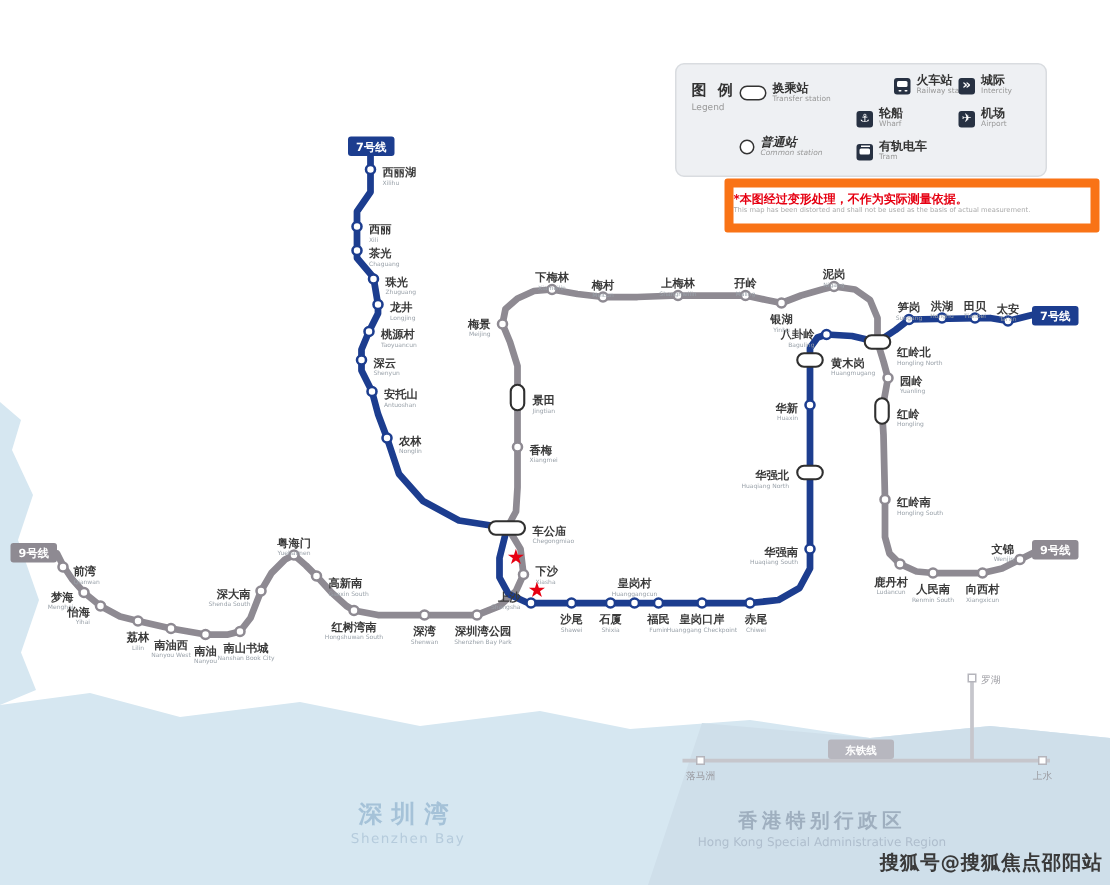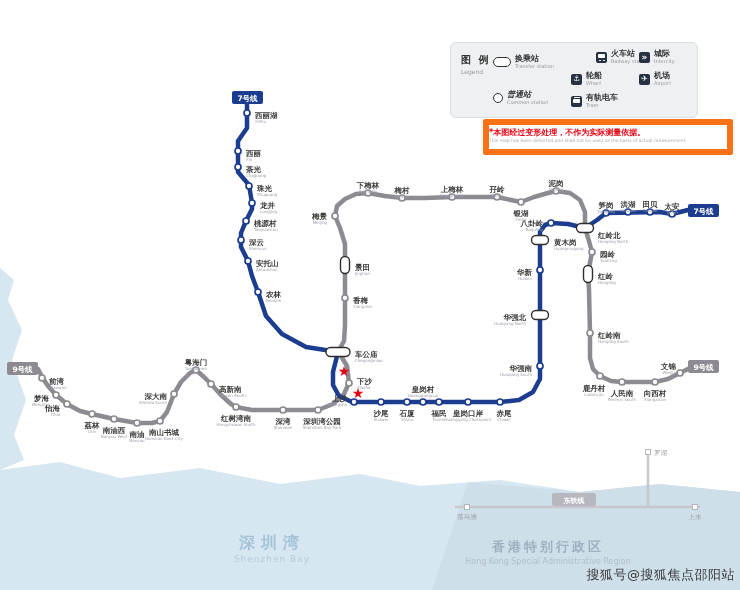--- a/index.html
+++ b/index.html
@@ -44,21 +44,21 @@
   .ic-intercity::before{content:"»";font-size:9px;line-height:1;font-weight:700;}
   .ic-airport::before{content:"✈";font-size:8px;line-height:1;}
 
   
   #note{position:absolute;left:455px;top:119px;width:238px;height:24px;z-index:2;background:#fff;
         border:6px solid #f97316;border-radius:2px;text-align:left;margin-left:28px;}
   .note-cn{font-size:8px;font-weight:700;color:#e60012;margin-top:3px;line-height:1.2;}
   .note-en{font-size:4.5px;color:#aaa;line-height:1.2;}
 
   
-  #watermark{position:absolute;right:5px;bottom:6px;z-index:3;font-size:13px;font-weight:400;
+  #watermark{position:absolute;right:5px;bottom:6px;z-index:3;font-size:13px;font-weight:700;
              color:#3a3a3a;letter-spacing:0.5px;}
 </style>
 </head>
 <body>
 
 <div id="stage">
 
   <svg id="map-svg" width="740" height="590" viewBox="0 0 740 590">
       <polygon points="0,470 60,462 120,478 200,468 280,484 360,474 420,486 500,480 580,492 660,484 740,492 740,590 0,590" fill="#d6e7f1"></polygon>
       <polygon points="432,590 468,482 580,492 660,484 740,492 740,590" fill="#cfdfea"></polygon>

